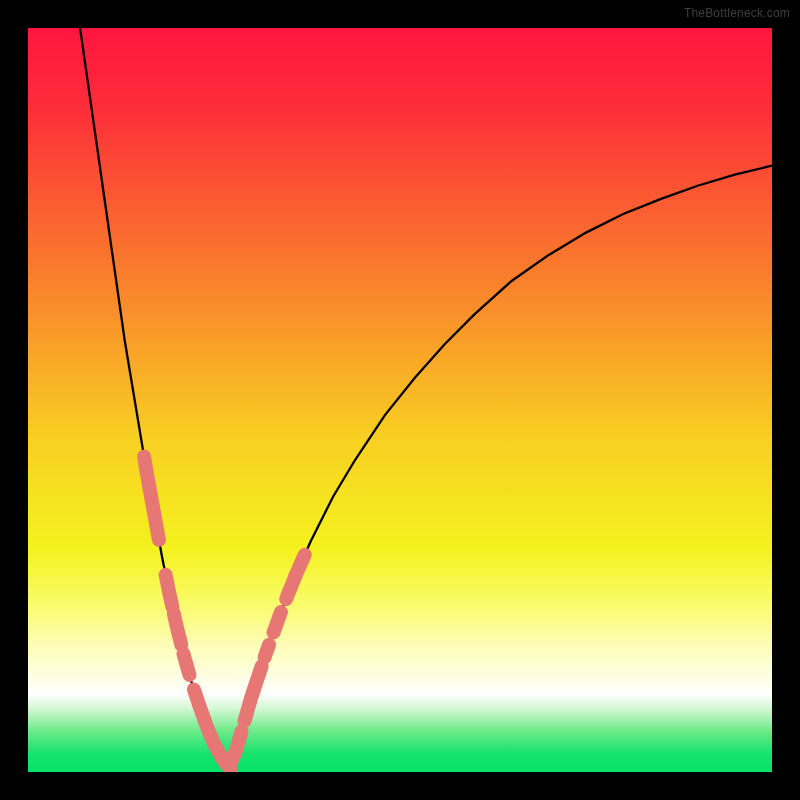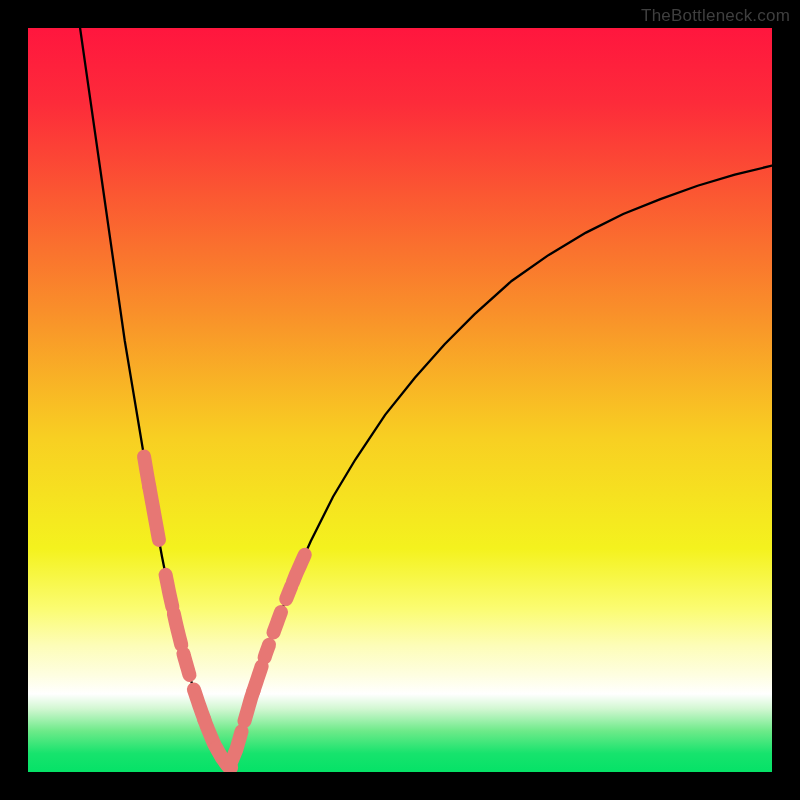--- a/index.html
+++ b/index.html
@@ -30,21 +30,21 @@
     position: absolute;
     top: 0; left: 0;
     width: 100%;
     height: 100%;
   }
   .watermark {
     position: absolute;
     top: 6px;
     right: 10px;
     color: #3f3f3f;
-    font-size: 17px;
+    font-size: 12px;
     font-weight: 500;
     letter-spacing: 0.2px;
   }
   svg {
     position: absolute;
     top: 0; left: 0;
   }
 </style>
 </head>
 <body>

